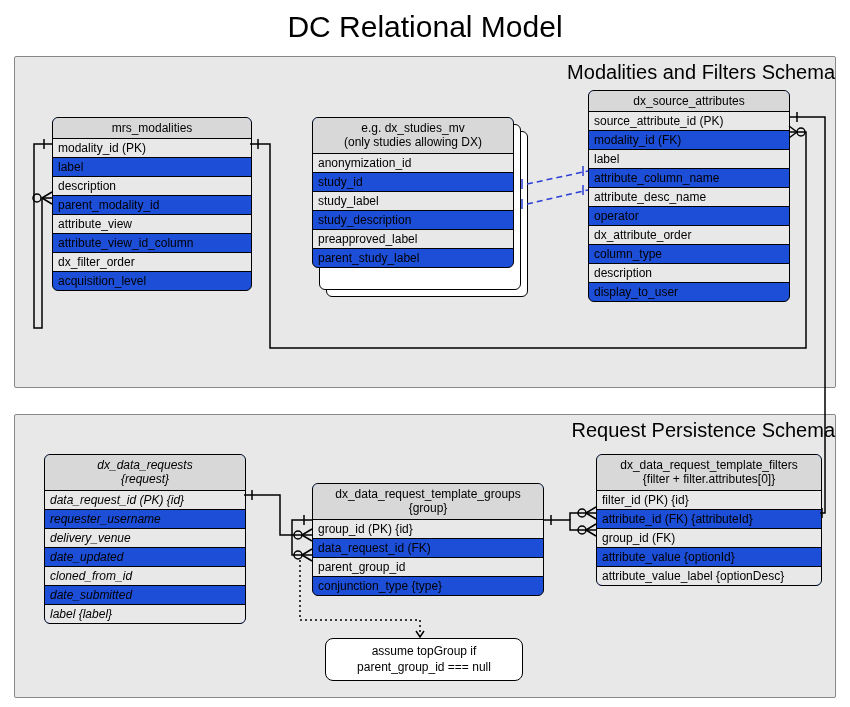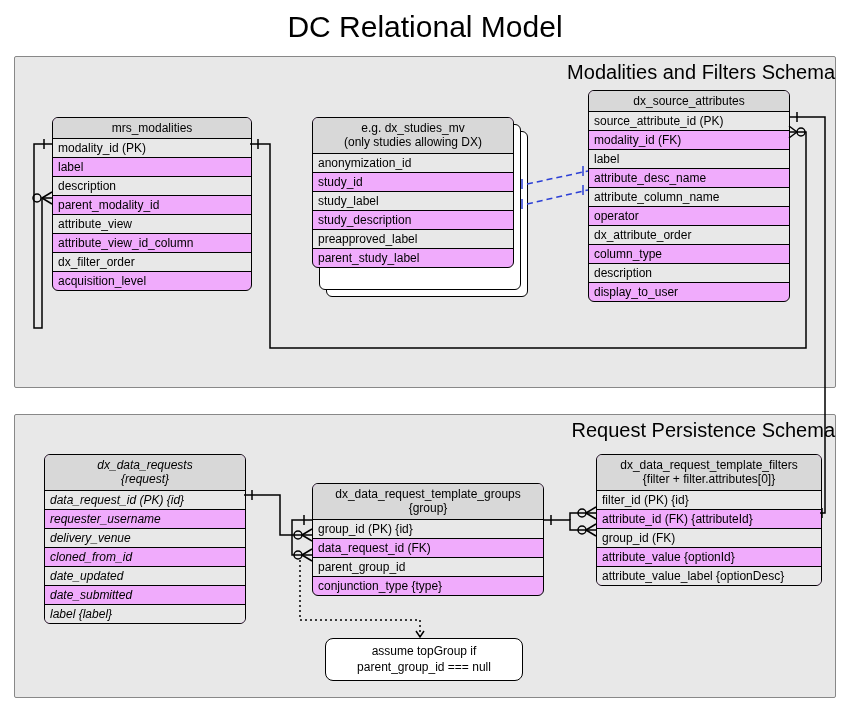--- a/index.html
+++ b/index.html
@@ -24,21 +24,21 @@
     position: absolute;
     border-radius: 2px;
   }
   .schema-title {
     text-align: right;
     font-size: 20px;
     padding-top: 4px;
   }
   .entity {
     position: absolute;
-    background: #f0abfc;
+    background: #1d4ed8;
     border: 1.5px solid #000;
     border-radius: 6px;
     font-size: 12px;
   }
   .entity-header {
     background: #d8d8d8;
     text-align: center;
     border-bottom: 1.5px solid #000;
     padding: 3px 4px;
     border-top-left-radius: 5px;
@@ -118,39 +118,39 @@
   <div class="entity-row">study_description</div>
   <div class="entity-row">preapproved_label</div>
   <div class="entity-row">parent_study_label</div>
 </div>
 
 <div class="entity" style="left:588px; top:90px; width:200px;">
   <div class="entity-header">dx_source_attributes</div>
   <div class="entity-row">source_attribute_id (PK)</div>
   <div class="entity-row">modality_id (FK)</div>
   <div class="entity-row">label</div>
+  <div class="entity-row">attribute_column_name</div>
   <div class="entity-row">attribute_desc_name</div>
-  <div class="entity-row">attribute_column_name</div>
   <div class="entity-row">operator</div>
   <div class="entity-row">dx_attribute_order</div>
   <div class="entity-row">column_type</div>
   <div class="entity-row">description</div>
   <div class="entity-row">display_to_user</div>
 </div>
 
 <div class="entity" style="left:44px; top:454px; width:200px;font-style:italic;">
   <div class="entity-header">
     <span>dx_data_requests</span><br>
     <span>{request}</span>
   </div>
   <div class="entity-row">data_request_id (PK) {id}</div>
   <div class="entity-row">requester_username</div>
   <div class="entity-row">delivery_venue</div>
+  <div class="entity-row">date_updated</div>
   <div class="entity-row">cloned_from_id</div>
-  <div class="entity-row">date_updated</div>
   <div class="entity-row">date_submitted</div>
   <div class="entity-row">label {label}</div>
 </div>
 
 <div class="entity" style="left:312px; top:483px; width:230px;">
   <div class="entity-header">
     <span>dx_data_request_template_groups</span><br>
     <span>{group}</span>
   </div>
   <div class="entity-row">group_id (PK) {id}</div>

